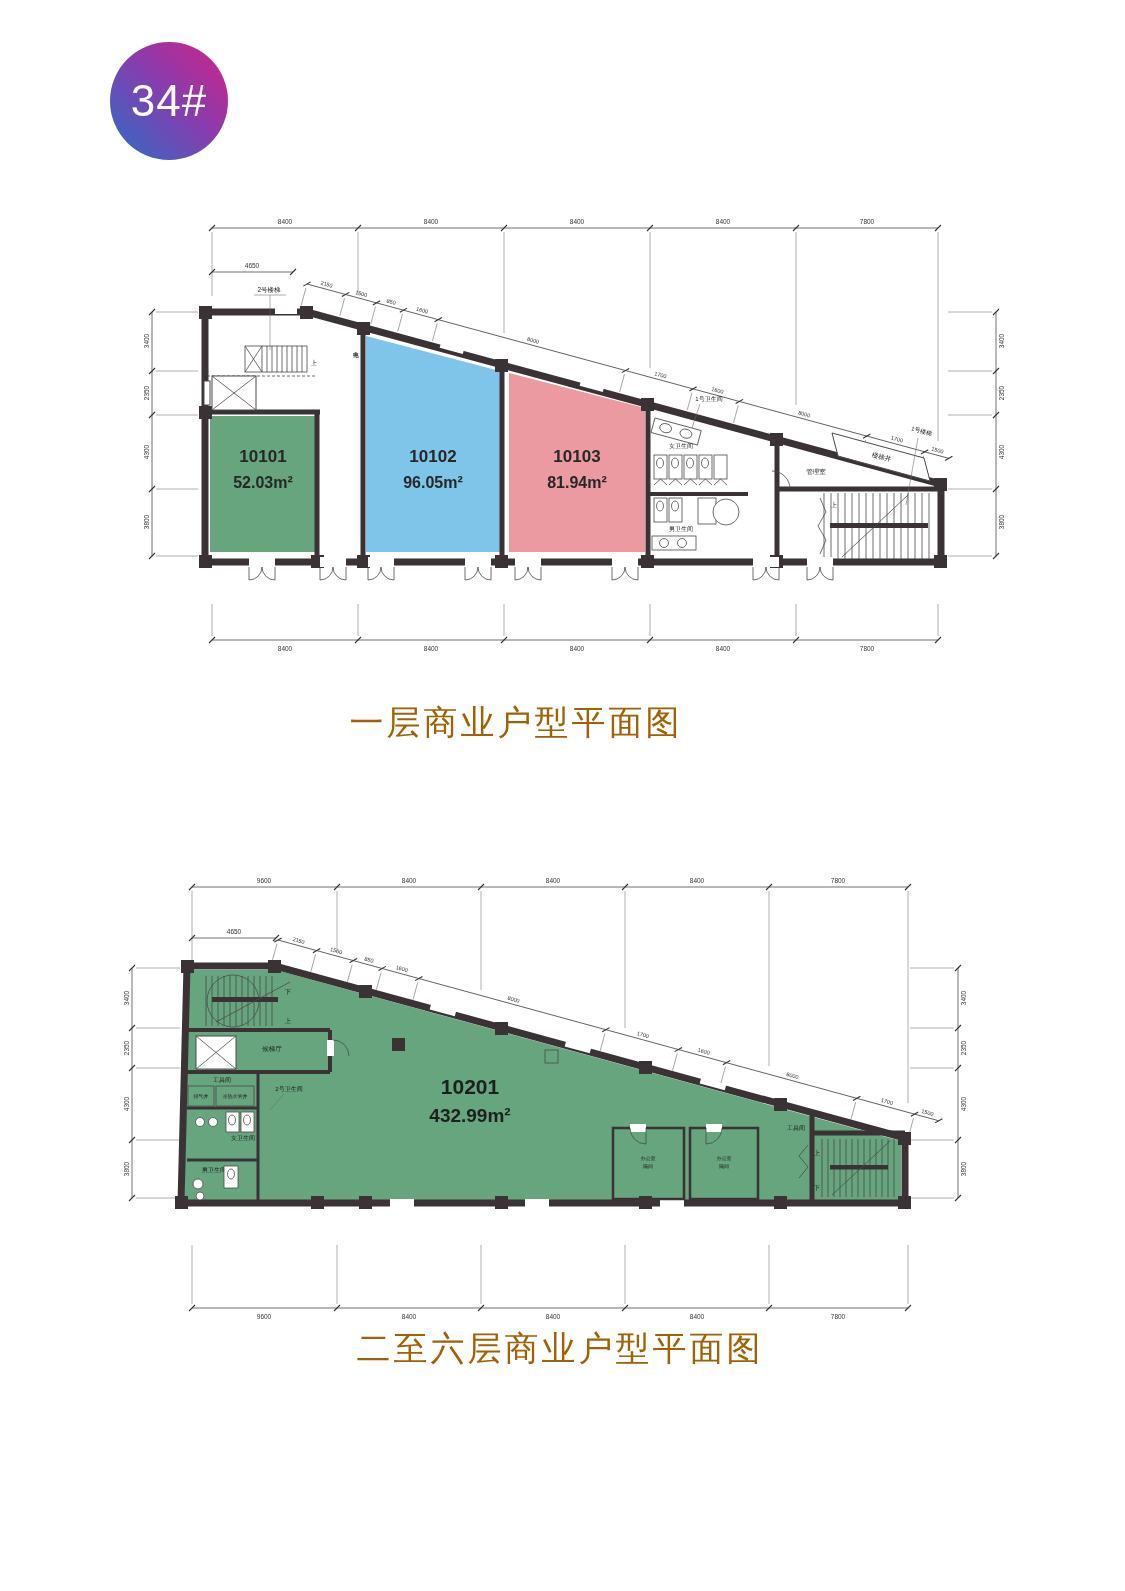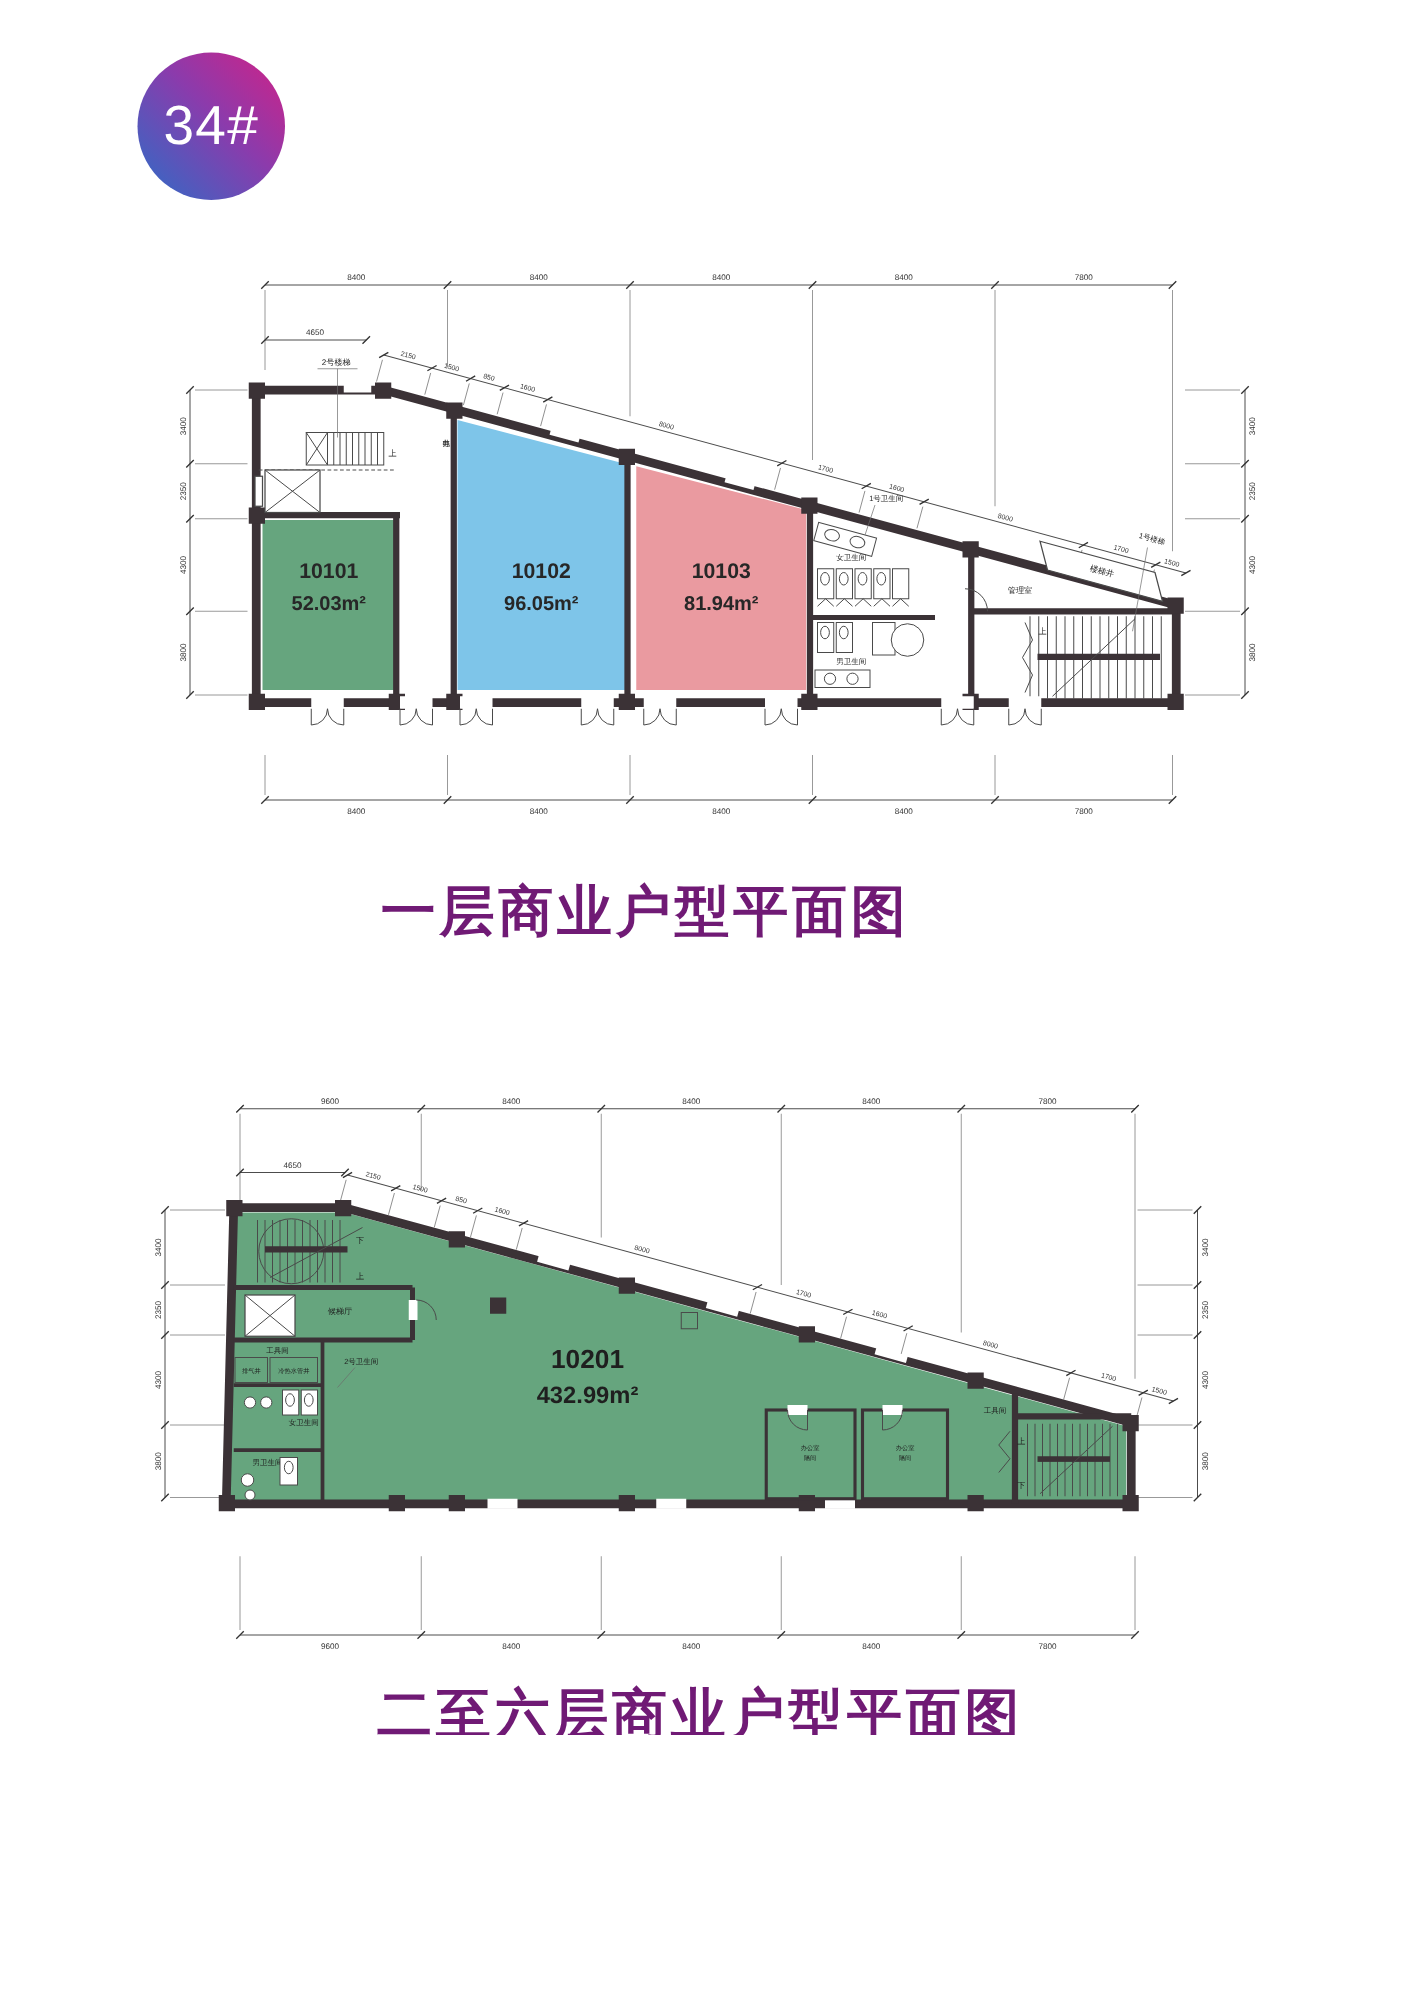--- a/index.html
+++ b/index.html
@@ -2,24 +2,24 @@
 <html><head>
 <meta charset="utf-8">
 <style>
   html,body{margin:0;padding:0;background:#fff;}
   .page{position:relative;width:1125px;height:1388px;background:#ffffff;overflow:hidden;
         font-family:"Liberation Sans", sans-serif;}
   .badge{position:absolute;left:110px;top:42px;width:118px;height:118px;border-radius:50%;
          background:linear-gradient(45deg,#3a66c3 8%,#8b3bac 55%,#c5268d 92%);
          display:flex;align-items:center;justify-content:center;}
   .badge span{color:#fff;font-size:44px;font-weight:500;letter-spacing:1px;}
-  .plan-title{position:absolute;transform:translateX(-50%);font-size:44px;font-weight:700;
-              color:#701a75;letter-spacing:3px;white-space:nowrap;}
+  .plan-title{position:absolute;transform:translateX(-50%);font-size:34px;font-weight:400;
+              color:#a16207;letter-spacing:3px;white-space:nowrap;}
   #title1{left:516px;top:700px;}
-  #title2{left:560px;top:1326px;margin-top:16px;}
+  #title2{left:560px;top:1326px;}
   svg{position:absolute;}
   svg text{font-family:"Liberation Sans", sans-serif;fill:#2d2d2d;}
   .wall{stroke:#3b3236;fill:none;}
   .w7{stroke-width:7;} .w5{stroke-width:5;} .w4{stroke-width:4;} .w3{stroke-width:3;} .w25{stroke-width:2.5;}
   .col{fill:#3b3236;stroke:none;}
   .dim{stroke:#4c4c4c;stroke-width:0.8;fill:none;}
   .tick{stroke:#333;stroke-width:1.1;fill:none;}
   .ext{stroke:#6b6b6b;stroke-width:0.55;fill:none;}
   .thin{stroke:#4a4a4a;stroke-width:1;fill:#ffffff;}
   .thin2{stroke:#4a4a4a;stroke-width:0.8;fill:none;}

